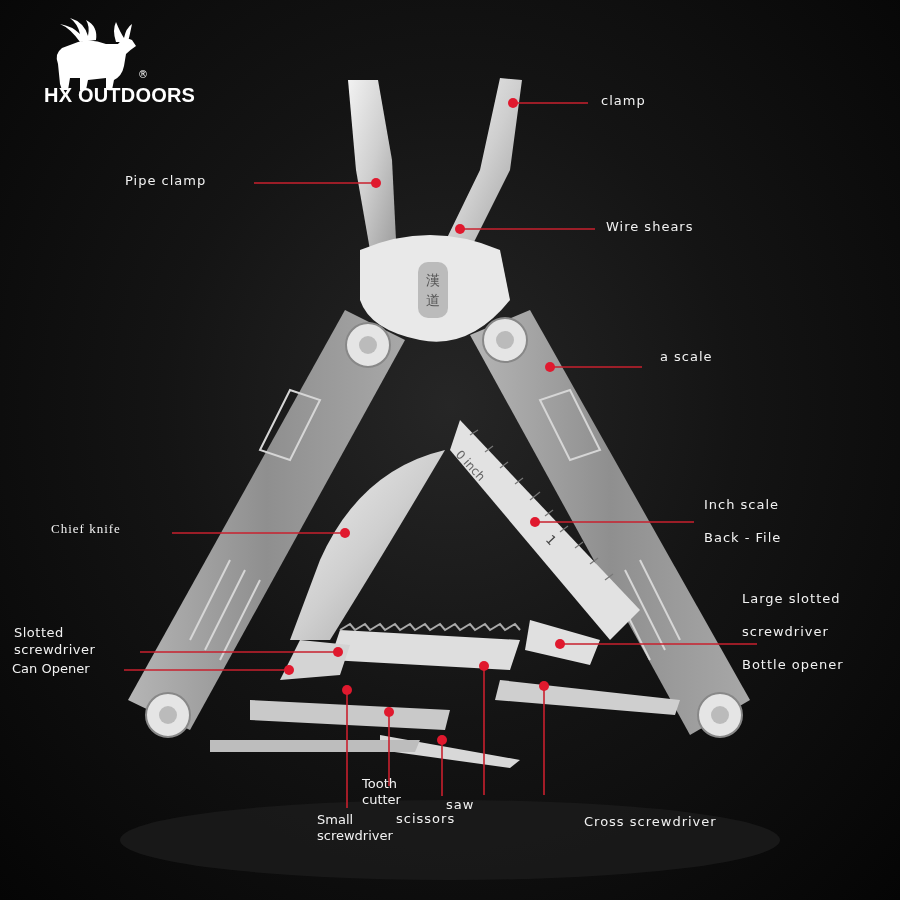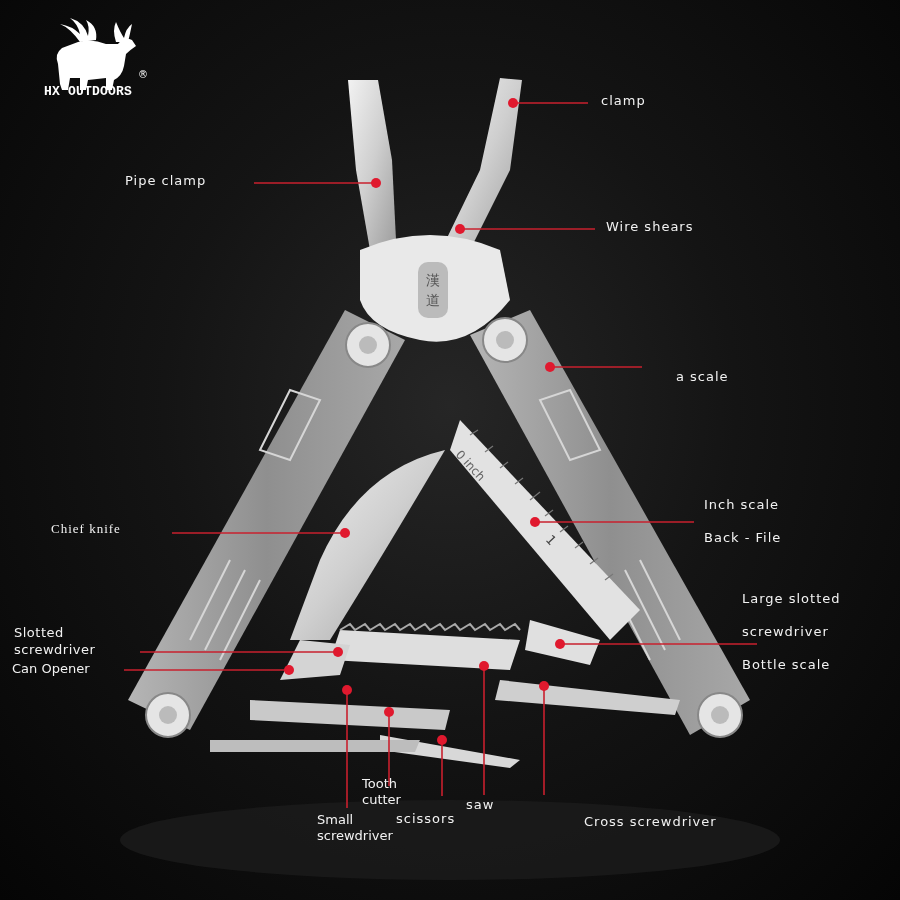--- a/index.html
+++ b/index.html
@@ -2,21 +2,21 @@
 <html><head>
 <meta charset="utf-8">
 <style>
   html,body{margin:0;padding:0;}
   body{width:900px;height:900px;overflow:hidden;background:#0b0b0b;font-family:"DejaVu Sans","Liberation Sans",sans-serif;}
   #stage{position:relative;width:900px;height:900px;background:radial-gradient(ellipse at 50% 45%,#262626 0%,#141414 45%,#050505 100%);}
   svg.tool{position:absolute;left:0;top:0;}
   .label{position:absolute;color:#f2f2f2;font-size:13px;letter-spacing:1px;white-space:nowrap;line-height:1;}
   .label.tight{letter-spacing:0.5px;line-height:0.85;}
   .logo{position:absolute;left:40px;top:14px;width:120px;height:92px;}
-  .logo-text{position:absolute;left:44px;top:84px;color:#fff;font-family:Liberation Mono, monospace;font-weight:bold;font-size:13px;letter-spacing:0.2px;}
+  .logo-text{position:absolute;left:44px;top:84px;color:#fff;font-family:Liberation Sans, sans-serif;font-weight:bold;font-size:20px;letter-spacing:0.2px;}
   .reg{position:absolute;left:138px;top:69px;color:#fff;font-size:10px;}
 </style>
 </head>
 <body>
 
 <div id="stage">
 
   <svg class="logo" viewBox="0 0 120 92">
     <g fill="#fff">
       <path d="M20 70 L18 50 Q14 40 22 34 L38 28 Q52 24 66 30 L78 30 Q84 22 92 26 L96 32 Q90 36 86 40 L84 52 Q82 62 74 66 L72 76 L66 76 L66 64 L48 66 L46 76 L40 76 L40 64 L30 64 L28 76 L22 76 Z"></path>
@@ -129,30 +129,30 @@
       <line x1="484" y1="668" x2="484" y2="795"></line>
         <circle cx="484" cy="666" r="5" stroke="none"></circle>
       <line x1="544" y1="688" x2="544" y2="795"></line>
         <circle cx="544" cy="686" r="5" stroke="none"></circle>
     </g>
   </svg>
 
   <span class="label" style="left:601px;top:94px;">clamp</span>
   <span class="label" style="left:125px;top:174px;">Pipe clamp</span>
   <span class="label" style="left:606px;top:220px;">Wire shears</span>
-  <span class="label" style="left:660px;top:370px;margin-left:16px;">a scale</span>
+  <span class="label" style="left:660px;top:350px;">a scale</span>
   <span class="label" style="left:704px;top:498px;">Inch scale</span>
   <span class="label" style="left:704px;top:531px;">Back - File</span>
   <span class="label" style="left:51px;top:522px;font-family:Liberation Serif, serif;">Chief knife</span>
   <span class="label" style="left:742px;top:592px;">Large slotted</span>
   <span class="label" style="left:742px;top:625px;">screwdriver</span>
-  <span class="label" style="left:742px;top:658px;">Bottle scale</span>
+  <span class="label" style="left:742px;top:658px;">Bottle opener</span>
   <span class="label tight" style="left:14px;top:627px;">Slotted</span>
   <span class="label tight" style="left:14px;top:644px;">screwdriver</span>
   <span class="label tight" style="left:12px;top:663px;letter-spacing:0;text-align:right;">Can Opener</span>
   <span class="label tight" style="left:362px;top:778px;letter-spacing:0;">Tooth</span>
   <span class="label tight" style="left:362px;top:794px;letter-spacing:0;">cutter</span>
   <span class="label tight" style="left:317px;top:814px;letter-spacing:0;">Small</span>
   <span class="label tight" style="left:317px;top:830px;letter-spacing:0;">screwdriver</span>
   <span class="label" style="left:396px;top:812px;">scissors</span>
-  <span class="label" style="left:466px;top:798px;text-align:right;">saw</span>
+  <span class="label" style="left:446px;top:798px;text-align:right;">saw</span>
   <span class="label" style="left:536px;top:815px;margin-left:48px;">Cross screwdriver</span>
 </div>
 
 </body></html>

